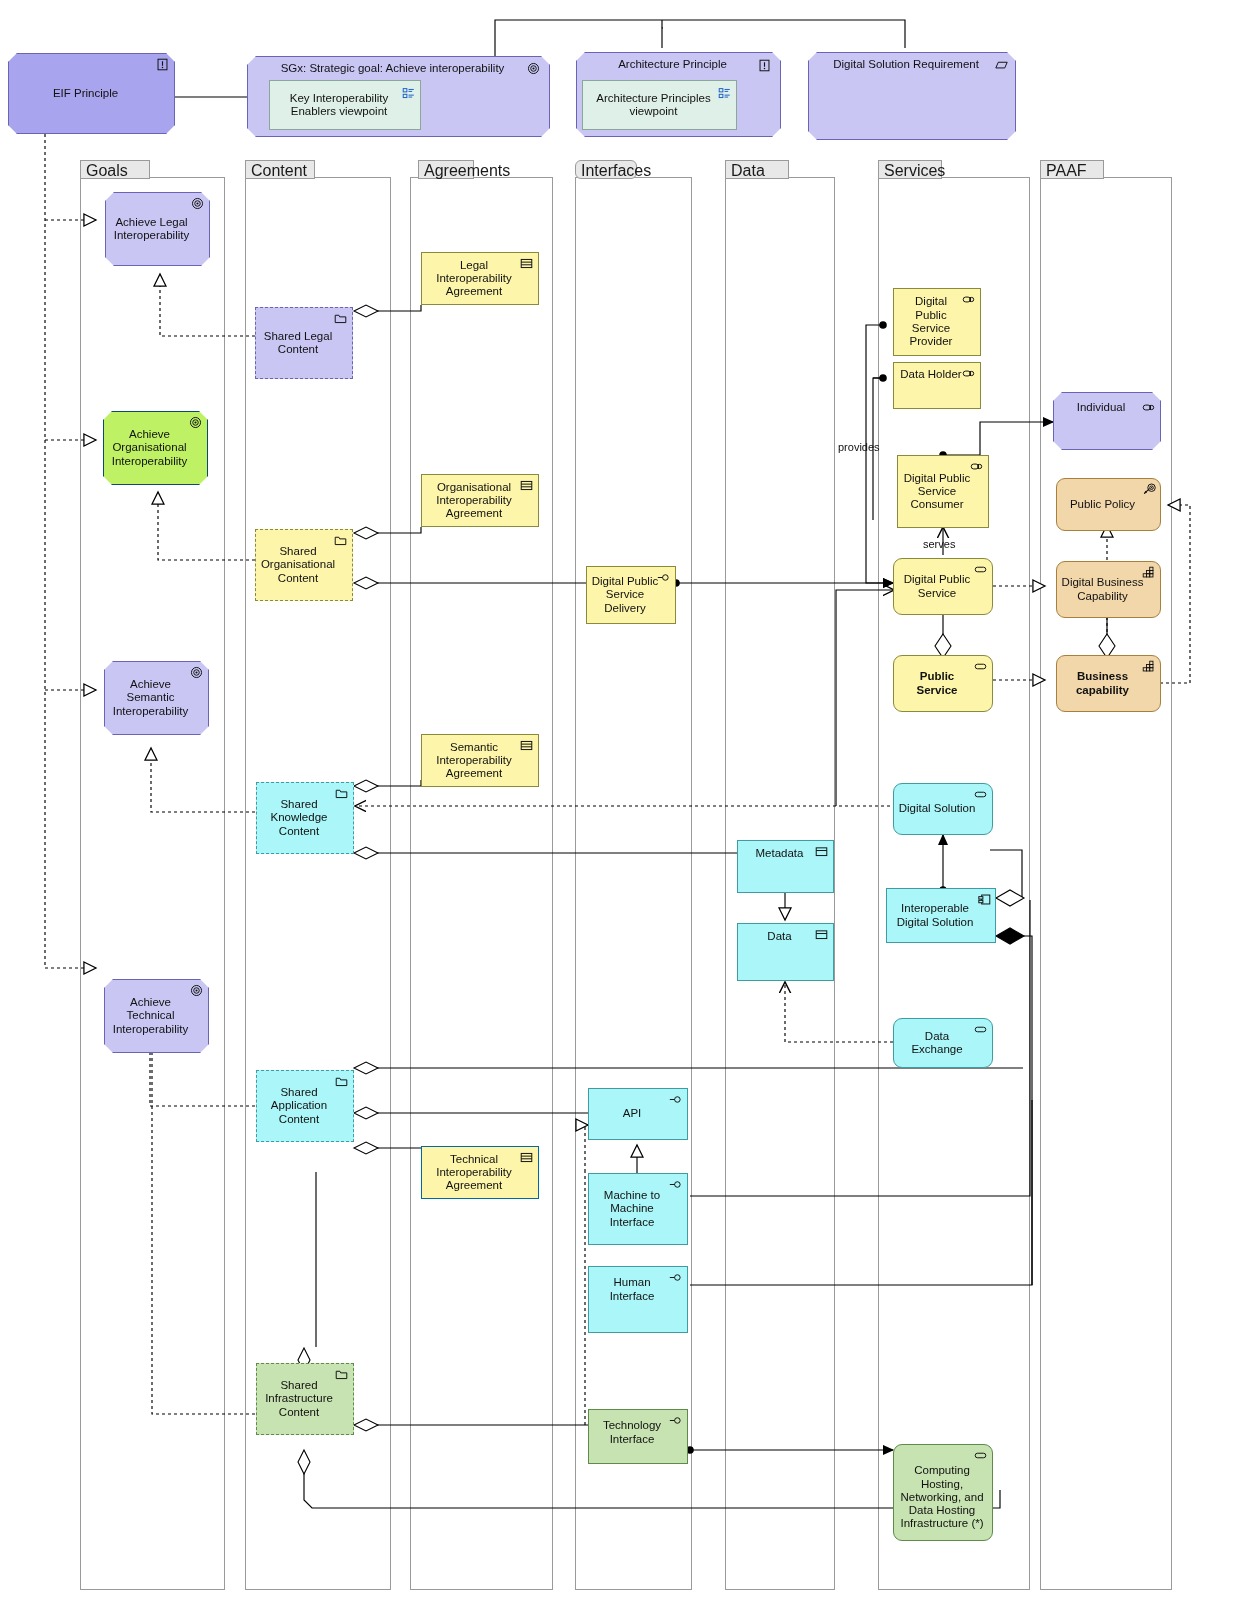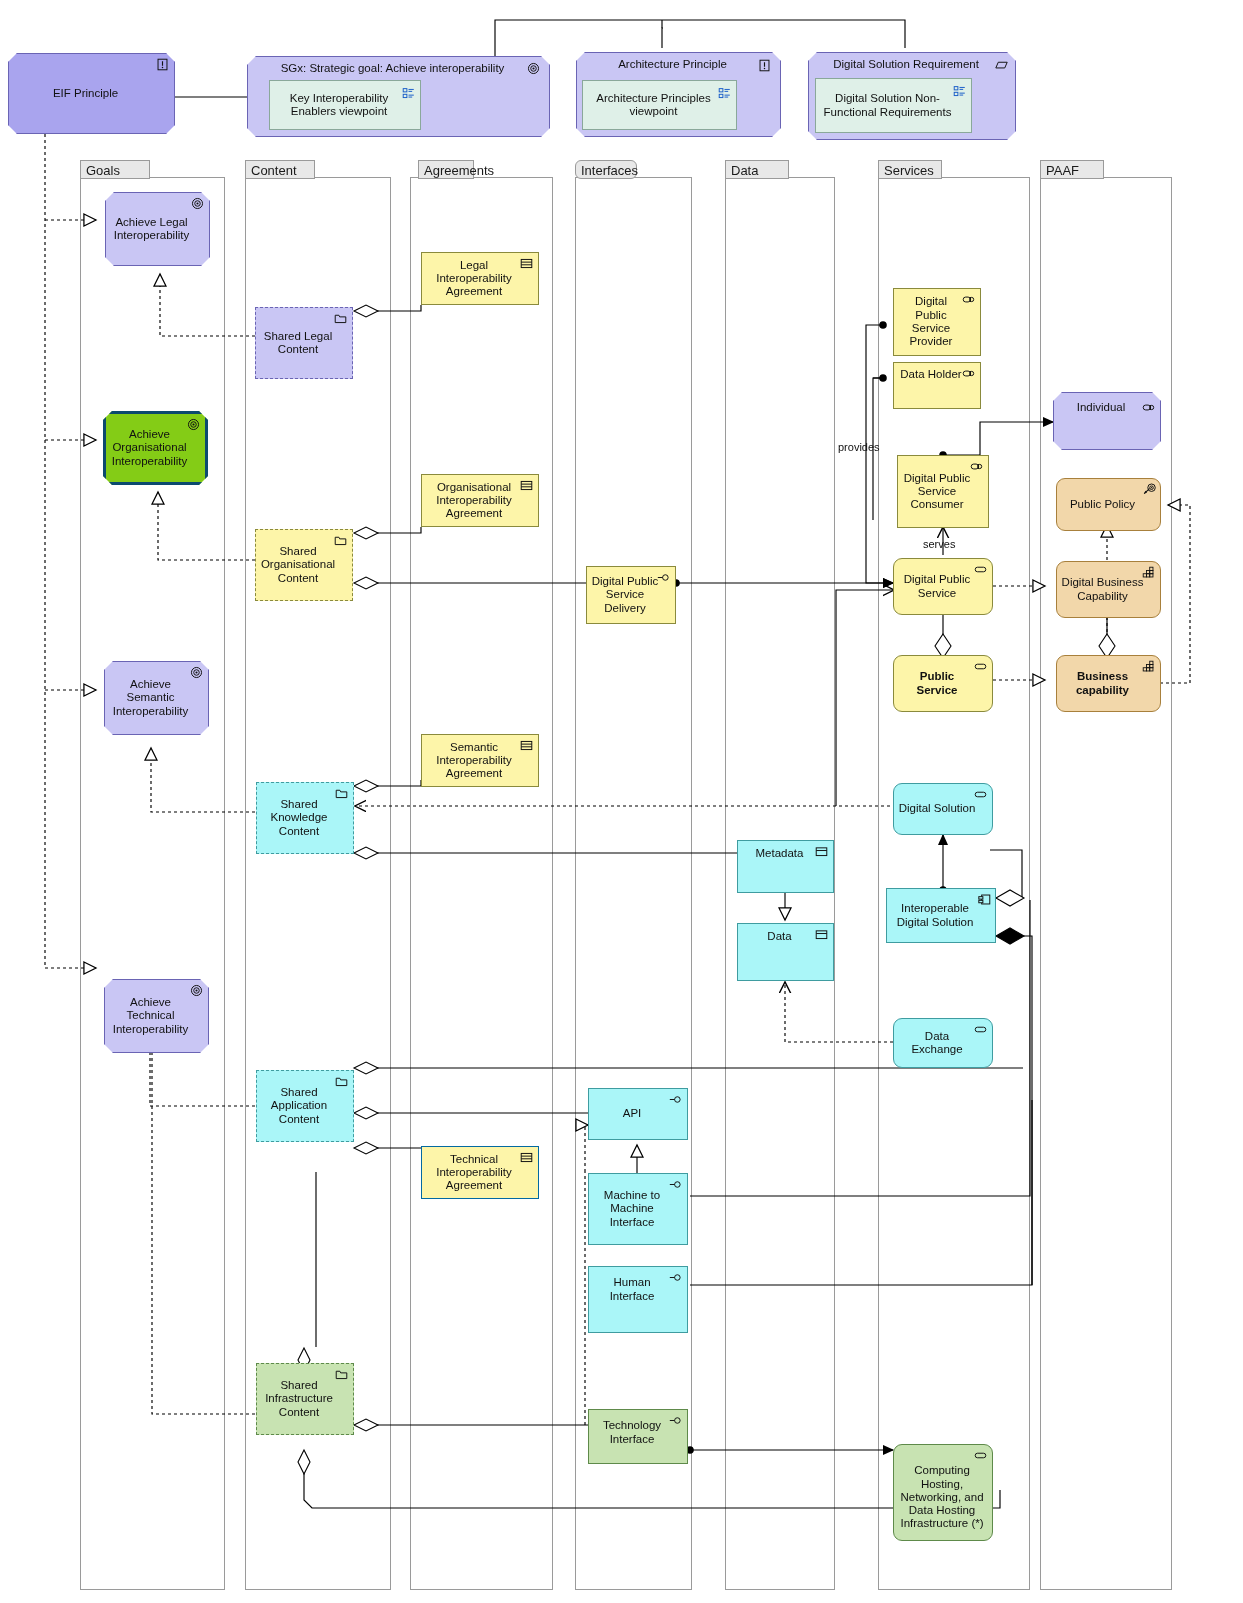--- a/index.html
+++ b/index.html
@@ -1,20 +1,20 @@
 <!DOCTYPE html>
 <html><head>
 <meta charset="utf-8">
 <style>
   html,body{margin:0;padding:0;background:#fff;}
   body{font-family:"Liberation Sans","DejaVu Sans",sans-serif;}
   #canvas{position:relative;width:1243px;height:1603px;overflow:hidden;background:#fff;}
   .swim{position:absolute;box-sizing:border-box;border:1px solid #9a9a9a;background:#fff;}
   .swim-tab{position:absolute;box-sizing:border-box;border:1px solid #9a9a9a;background:#e8e8e8;
-            font-size:13px;color:#1a1a1a;padding:2px 6px 0 5px;height:19px;line-height:16px;white-space:nowrap;}
+            font-size:16px;color:#1a1a1a;padding:2px 6px 0 5px;height:19px;line-height:16px;white-space:nowrap;}
   .node{position:absolute;box-sizing:border-box;display:flex;align-items:center;justify-content:center;
         text-align:center;font-size:11.5px;color:#111;line-height:1.16;padding:3px 16px 3px 4px;}
   .node .lbl{display:block;width:100%;}
   .ico{position:absolute;top:4px;right:4px;width:15px;height:13px;}
   .oct{clip-path:polygon(9px 0,calc(100% - 9px) 0,100% 9px,100% calc(100% - 9px),calc(100% - 9px) 100%,9px 100%,0 calc(100% - 9px),0 9px);}
   .rnd{border-radius:9px;}
   svg.lines{position:absolute;left:0;top:0;width:1243px;height:1603px;pointer-events:none;}
   .bold{font-weight:bold;}
 </style>
 </head>
@@ -219,41 +219,30 @@
         <line x1="8" y1="12.4" x2="12.5" y2="12.4" stroke="#1a5ec8" stroke-width="1.2"></line>
       </svg>
   </div>
 
   <div class="node oct" style="left:808px;top:52px;width:208px;height:88px;background:#c9c6f4;border:1px solid #6a64b4;align-items:flex-start;padding-top:5px;">
     <span class="lbl">Digital Solution Requirement</span>
     <svg class="ico" style="top:6px;right:6px;" viewBox="0 0 16 16">
         <polygon points="4,4 15,4 12,11 1,11" fill="none" stroke="#111" stroke-width="1.2"></polygon>
       </svg>
   </div>
-  <div class="node" style="left:815px;top:78px;width:157px;height:55px;background:#dff0e8;border:1px solid #8aa89a;">
-    <span class="lbl">Digital Solution Non-Functional Requirements</span>
-    <svg class="ico" style="top:6px;right:4px;" viewBox="0 0 16 16">
-        <rect x="1.5" y="2" width="4.5" height="4" fill="none" stroke="#1a5ec8" stroke-width="1.2"></rect>
-        <rect x="1.5" y="9" width="4.5" height="4" fill="none" stroke="#1a5ec8" stroke-width="1.2"></rect>
-        <line x1="8" y1="3" x2="14.5" y2="3" stroke="#1a5ec8" stroke-width="1.2"></line>
-        <line x1="8" y1="5.4" x2="12.5" y2="5.4" stroke="#1a5ec8" stroke-width="1.2"></line>
-        <line x1="8" y1="10" x2="14.5" y2="10" stroke="#1a5ec8" stroke-width="1.2"></line>
-        <line x1="8" y1="12.4" x2="12.5" y2="12.4" stroke="#1a5ec8" stroke-width="1.2"></line>
-      </svg>
-  </div>
 
   <div class="node oct" style="left:105px;top:192px;width:105px;height:74px;background:#c9c6f4;border:1px solid #6a64b4;">
     <span class="lbl">Achieve Legal Interoperability</span>
     <svg class="ico" viewBox="0 0 16 16">
         <circle cx="8" cy="8" r="6.2" fill="none" stroke="#111" stroke-width="1.2"></circle>
         <circle cx="8" cy="8" r="3.4" fill="none" stroke="#111" stroke-width="1.2"></circle>
         <circle cx="8" cy="8" r="1.3" fill="#111"></circle>
       </svg>
   </div>
-  <div class="node oct" style="left:103px;top:411px;width:105px;height:74px;background:#84cc16;border:3px solid #0c4a6e;justify-content:center;">
+  <div class="node oct" style="left:103px;top:411px;width:105px;height:74px;background:#bef264;border:1px solid #0c4a6e;justify-content:center;">
     <span class="lbl">Achieve Organisational Interoperability</span>
     <svg class="ico" viewBox="0 0 16 16">
         <circle cx="8" cy="8" r="6.2" fill="none" stroke="#111" stroke-width="1.2"></circle>
         <circle cx="8" cy="8" r="3.4" fill="none" stroke="#111" stroke-width="1.2"></circle>
         <circle cx="8" cy="8" r="1.3" fill="#111"></circle>
       </svg>
   </div>
   <div class="node oct" style="left:104px;top:661px;width:105px;height:74px;background:#c9c6f4;border:1px solid #6a64b4;">
     <span class="lbl">Achieve Semantic Interoperability</span>
     <svg class="ico" viewBox="0 0 16 16">

